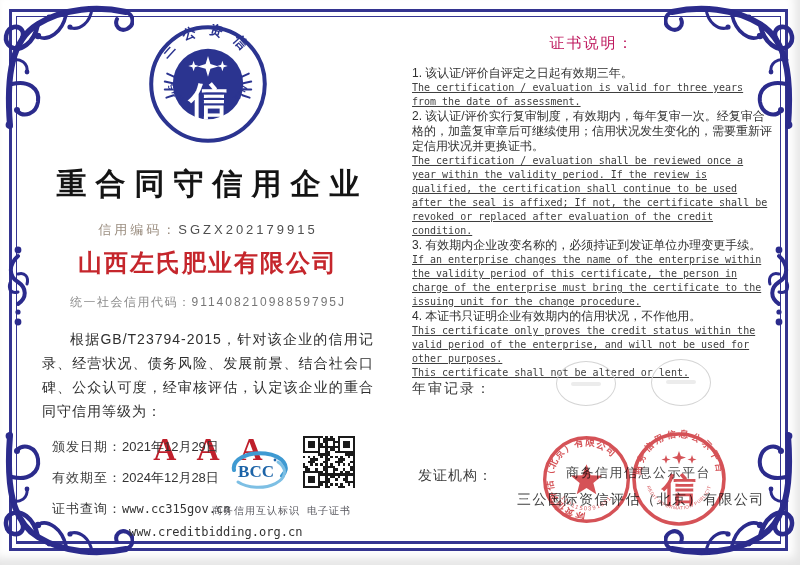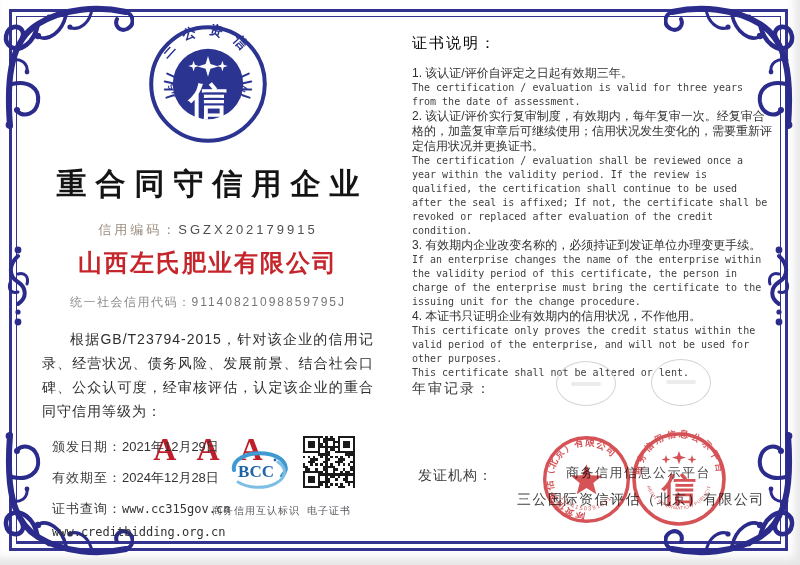--- a/index.html
+++ b/index.html
@@ -35,35 +35,35 @@
   .statement { margin-top:16px; font-size:14px; line-height:1.72; color:#2e2e2e;
     text-align:justify; text-indent:2em; letter-spacing:1px; }
   .grade { margin-top:8px; font-family:Liberation Serif, serif; font-weight:bold;
     font-size:32px; color:#bf1f2b; letter-spacing:20px; text-indent:20px; }
 
   .dates { position:absolute; left:52px; top:438px; font-size:13px; color:#3d3d3d; }
   .dates .row { margin-bottom:13px; white-space:nowrap; }
   .dates .lbl { letter-spacing:1px; }
   .dates .val { color:#333; }
   .url { font-family:"DejaVu Sans Mono", monospace; font-size:12px; color:#323232; }
-  .url2 { margin-top:-7px; }
+  .url2 { margin-left:77px; margin-top:-7px; }
   .bcc-logo { position:absolute; left:224px; top:448px; width:64px; height:44px; }
   .bcc-caption { position:absolute; left:212px; top:504px; width:88px; font-size:10px;
     color:#57575e; letter-spacing:1px; text-align:center; }
   .qr { position:absolute; left:303px; top:436px; width:52px; height:52px; }
   .qr-caption { position:absolute; left:303px; top:504px; width:52px; font-size:10px;
     color:#57575e; letter-spacing:1px; text-align:center; }
 
   
   .right-col { position:absolute; left:412px; top:34px; width:360px; }
-  .instr-heading { font-size:15px; color:#000000; letter-spacing:2px; }
+  .instr-heading { font-size:15px; color:#be185d; letter-spacing:2px;text-align:center; }
   .instr-items { margin-top:13px; }
   .item-cn { font-size:12px; line-height:15px; color:#303030; }
   .item-en { font-size:10px; line-height:14px; color:#3f3f3f;
-    font-family:"DejaVu Sans Mono", monospace; }
+    font-family:"DejaVu Sans Mono", monospace;text-decoration:underline; }
   .annual-label { position:absolute; left:412px; top:380px; font-size:14px;
     color:#3c3c3c; letter-spacing:2px; }
   .review-oval { position:absolute; border:1px solid #d4d4d4; border-radius:50%; }
   .oval1 { left:556px; top:361px; width:60px; height:45px; }
   .oval2 { left:651px; top:359px; width:60px; height:47px; }
   .oval-smudge { position:absolute; left:14px; top:20px; width:30px; height:4px;
     background:#ececec; border-radius:2px; }
   .issuer-label { position:absolute; left:418px; top:467px; font-size:14px;
     color:#3c3c3c; letter-spacing:1px; }
   .issuer-line1 { position:absolute; left:566px; top:464px; font-size:13px;

